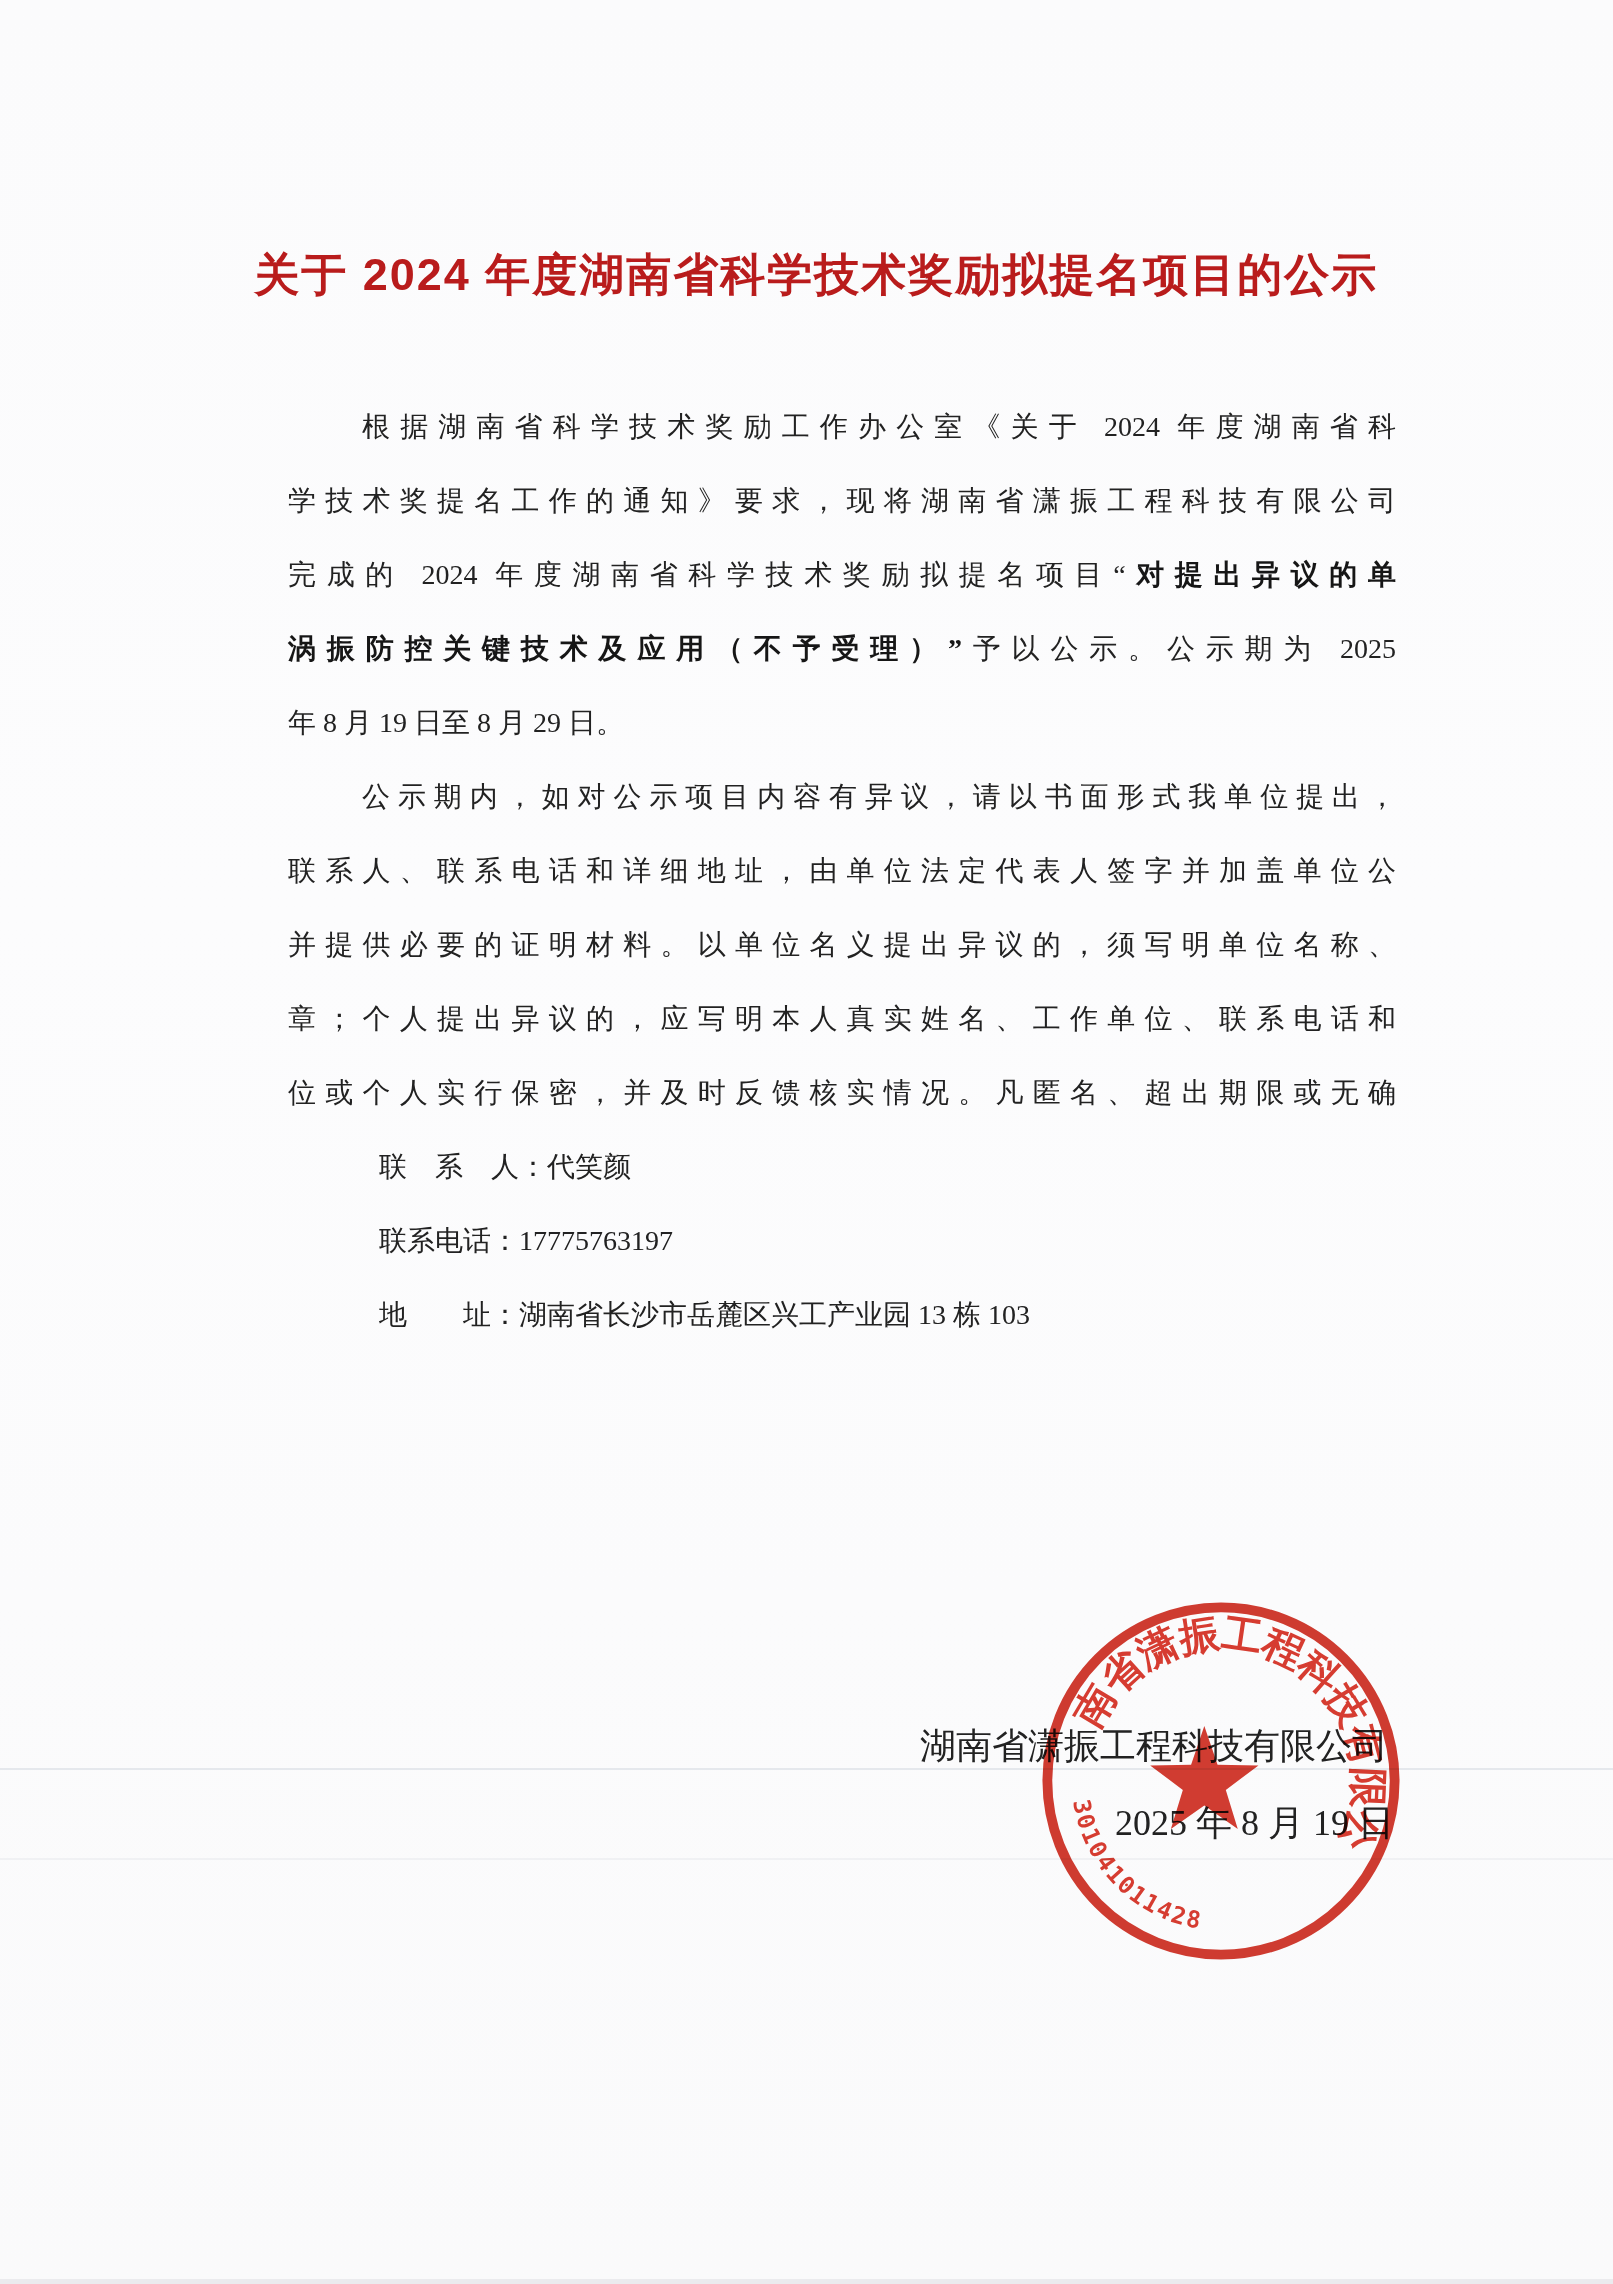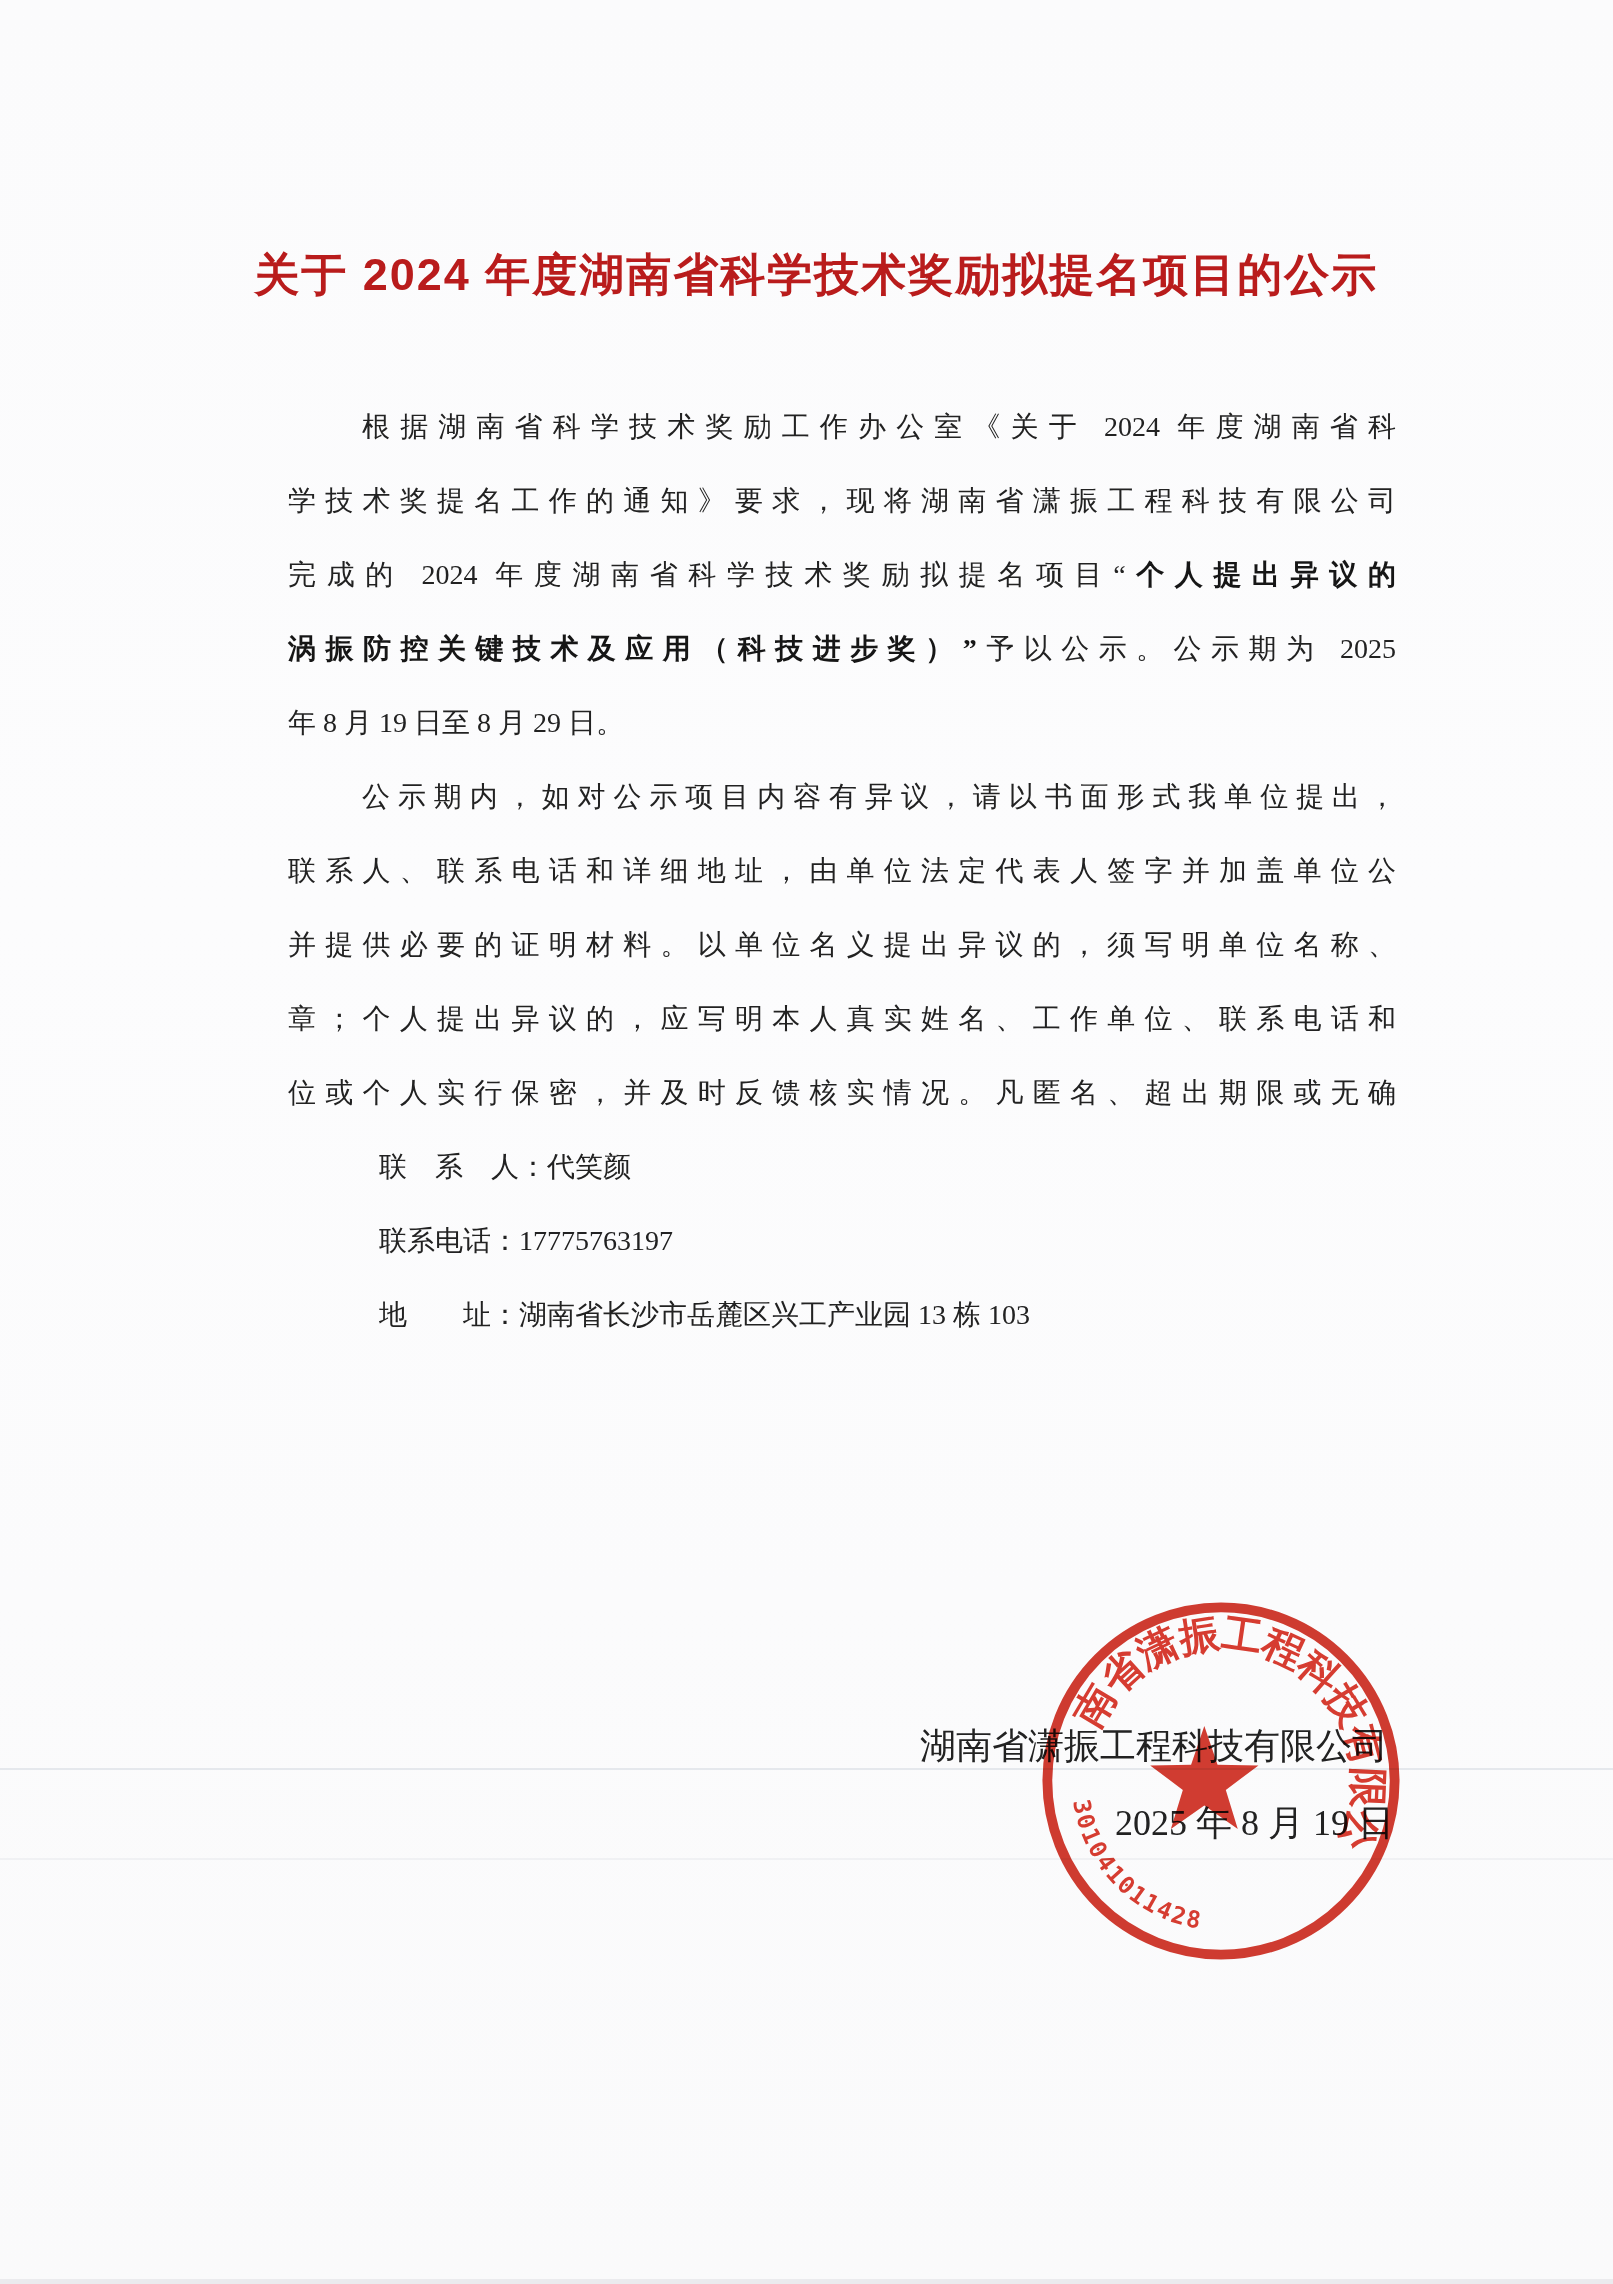--- a/index.html
+++ b/index.html
@@ -72,22 +72,22 @@
 </head>
 <body>
 
 <div class="paper-texture"></div>
 
 <h1 class="title">关于 2024 年度湖南省科学技术奖励拟提名项目的公示</h1>
 
 <div class="body-block" id="body-lines">
     <div class="line j ind"><span>根据湖南省科学技术奖励工作办公室《关于 2024 年度湖南省科</span></div>
     <div class="line j"><span>学技术奖提名工作的通知》要求，现将湖南省潇振工程科技有限公司</span></div>
-    <div class="line j"><span>完成的 2024 年度湖南省科学技术奖励拟提名项目“</span><span class="bold">个人提出异议的</span></div>
-    <div class="line j"><span class="bold">涡振防控关键技术及应用（科技进步奖）”</span><span>予以公示。公示期为 2025</span></div>
+    <div class="line j"><span>完成的 2024 年度湖南省科学技术奖励拟提名项目“</span><span class="bold">对提出异议的单</span></div>
+    <div class="line j"><span class="bold">涡振防控关键技术及应用（不予受理）”</span><span>予以公示。公示期为 2025</span></div>
     <div class="line"><span>年 8 月 19 日至 8 月 29 日。</span></div>
     <div class="line j ind"><span>公示期内，如对公示项目内容有异议，请以书面形式我单位提出，</span></div>
     <div class="line j"><span>联系人、联系电话和详细地址，由单位法定代表人签字并加盖单位公</span></div>
     <div class="line j"><span>并提供必要的证明材料。以单位名义提出异议的，须写明单位名称、</span></div>
     <div class="line j"><span>章；个人提出异议的，应写明本人真实姓名、工作单位、联系电话和</span></div>
     <div class="line j"><span>位或个人实行保密，并及时反馈核实情况。凡匿名、超出期限或无确</span></div>
     <div class="line contact"><span>联　系　人：代笑颜</span></div>
     <div class="line contact"><span>联系电话：17775763197</span></div>
     <div class="line contact"><span>地　　址：湖南省长沙市岳麓区兴工产业园 13 栋 103</span></div>
   </div>

